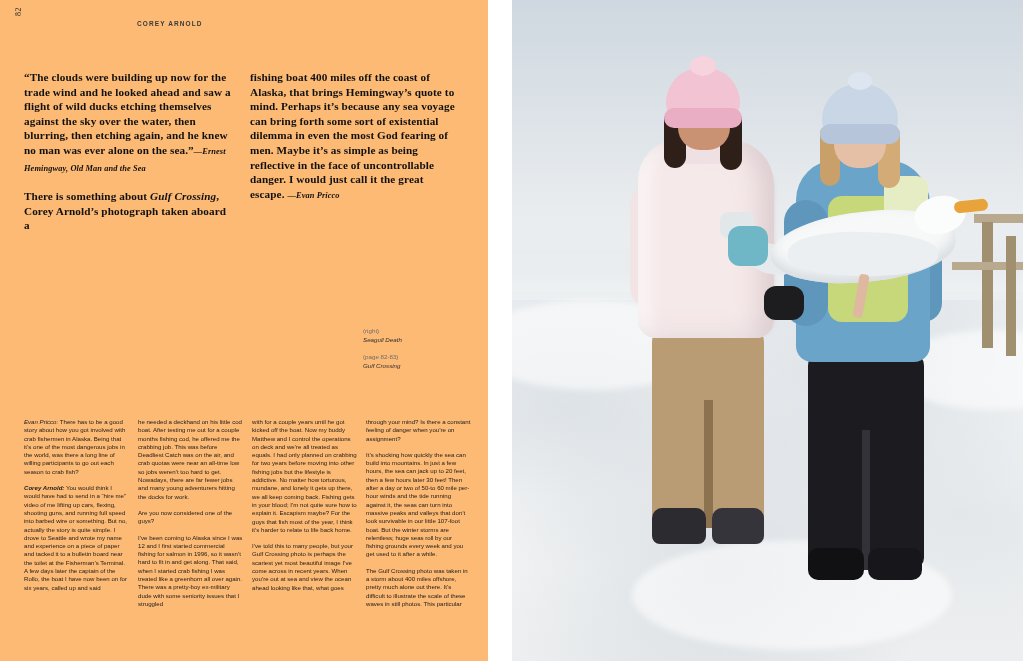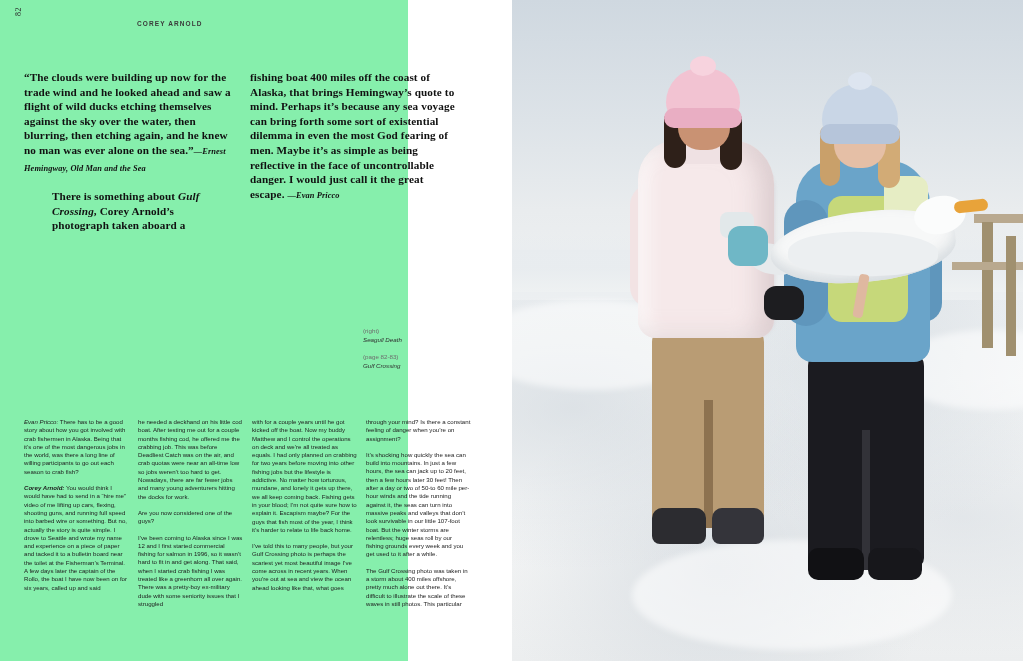--- a/index.html
+++ b/index.html
@@ -17,23 +17,23 @@
     position: relative;
     width: 1023px;
     height: 661px;
     background: #ffffff;
   }
 
   
   .left-page {
     position: absolute;
     left: 0; top: 0;
-    width: 408px;
+    width: 488px;
     height: 661px;
-    background: #86efac;
+    background: #fdba74;
   }
 
   .folio {
     position: absolute;
     left: 14px;
     top: 16px;
     font-size: 8px;
     letter-spacing: 0.5px;
     color: #2b2b2b;
     transform: rotate(-90deg);
@@ -74,21 +74,20 @@
     color: #111111;
     letter-spacing: 0.1px;
   }
   .intro .attrib {
     font-style: italic;
     font-weight: bold;
     font-size: 8.4px;
   }
   .intro .deck {
     margin-top: 13px;
-    margin-left: 28px;
   }
   .intro .italic {
     font-style: italic;
   }
   .intro .byline-small {
     font-style: italic;
     font-weight: bold;
     font-size: 8.4px;
   }
 

